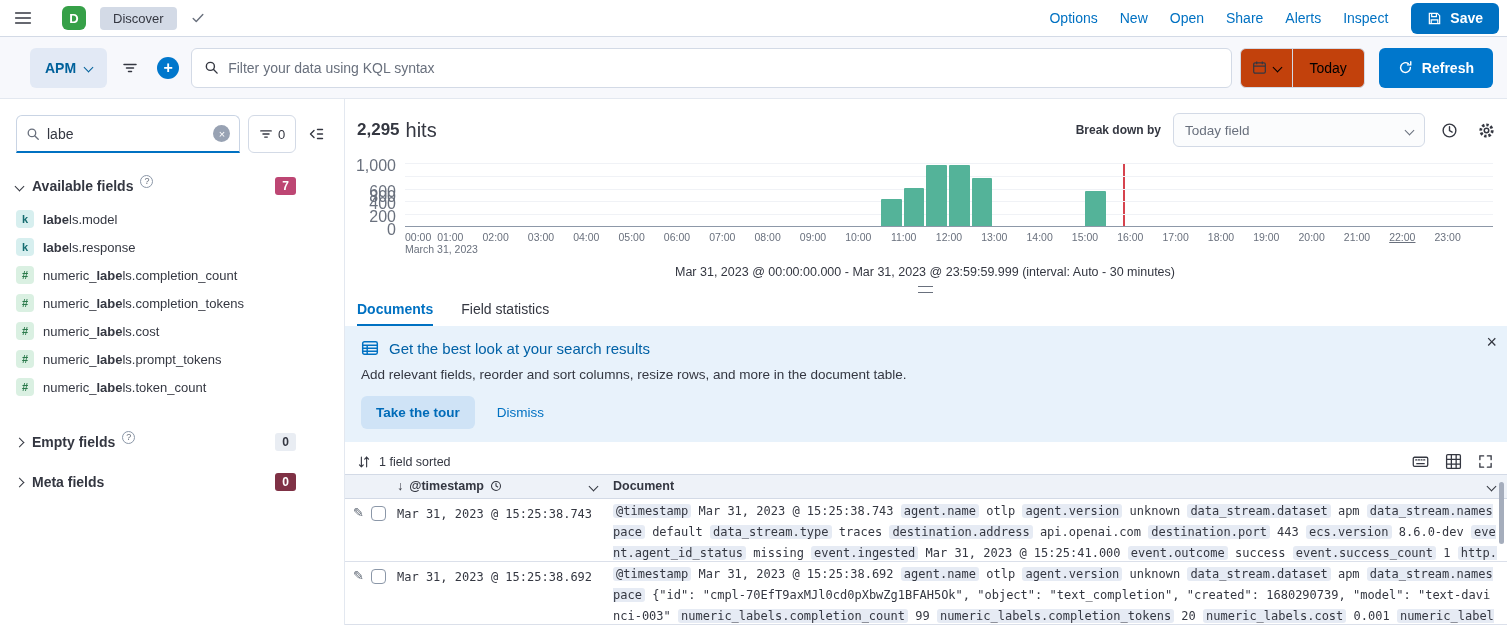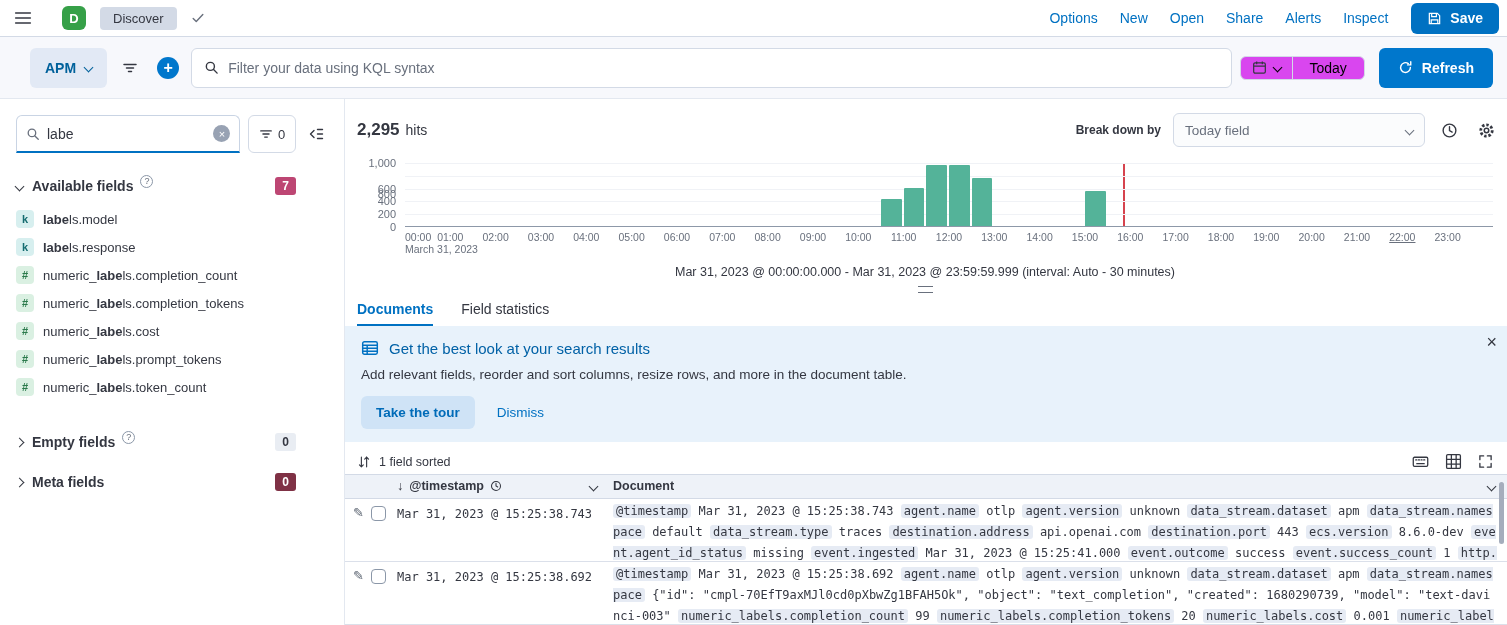--- a/index.html
+++ b/index.html
@@ -20,21 +20,21 @@
 .save-btn{background:#0071c2;color:#fff;border:none;border-radius:6px;height:31px;padding:0 16px;font-size:14px;font-weight:600;display:flex;align-items:center;gap:8px;cursor:pointer;margin-left:12px}
 
 
 .query-bar{height:62px;background:#f7f8fc;border-bottom:1px solid #e3e8f0;display:flex;align-items:center;gap:8px;padding:0 14px 0 30px}
 .apm-btn{height:40px;border-radius:6px;background:#e2e9f5;color:#00619b;font-weight:700;font-size:14px;border:none;display:flex;align-items:center;gap:9px;padding:0 15px;cursor:pointer}
 .qb-icon-btn{width:30px;height:40px;background:none;border:none;display:flex;align-items:center;justify-content:center;cursor:pointer}
 .plus-circle{width:22px;height:22px;border-radius:50%;background:#0077cc;color:#fff;font-size:16px;font-weight:600;line-height:21px;text-align:center}
 .kql-box{flex:1;height:40px;background:#fff;border:1px solid #d3dae6;border-radius:6px;display:flex;align-items:center;padding:0 12px;gap:9px}
 .kql-box input{border:none;outline:none;flex:1;font-size:14px;color:#0f172a;background:transparent}
 .kql-box input::placeholder{color:#69707d}
-.date-group{display:flex;height:24px;border:1px solid #d3dae6;border-radius:6px;background:#d946ef;overflow:hidden;flex:none}
+.date-group{display:flex;height:40px;border:1px solid #d3dae6;border-radius:6px;background:#c2410c;overflow:hidden;flex:none}
 .date-cal{display:flex;align-items:center;gap:7px;padding:0 11px;border-right:1px solid #d3dae6;cursor:pointer;background:none;border-top:none;border-left:none;border-bottom:none}
 .date-today{display:flex;align-items:center;padding:0 17px;font-size:14px;cursor:pointer;background:none;border:none}
 .refresh-btn{height:40px;background:#0077cc;color:#fff;border:none;border-radius:6px;font-size:14px;font-weight:600;display:flex;gap:9px;align-items:center;padding:0 19px;margin-left:6px;cursor:pointer;flex:none}
 
 
 .content{display:flex;height:526px}
 
 
 .sidebar{width:345px;flex:none;border-right:1px solid #e3e8f0;padding:16px;background:#fff}
 .sb-search-row{display:flex;align-items:center;gap:8px}
@@ -54,31 +54,31 @@
 .field-item{display:flex;align-items:center;gap:9px;padding:5px 0;font-size:13px;cursor:pointer}
 .ftoken{width:18px;height:18px;border-radius:4px;font-size:11px;font-weight:700;display:flex;align-items:center;justify-content:center;flex:none}
 .t-key{background:#d7efef;color:#156c70}
 .t-num{background:#daf0e2;color:#2a7a4b}
 .fname b{font-weight:700}
 
 
 .main{flex:1;display:flex;flex-direction:column;overflow:hidden;position:relative}
 .hits-row{display:flex;align-items:center;margin:14px 8px 0 12px}
 .hits-count{font-size:17px;font-weight:700}
-.hits-label{font-size:14px;margin-left:6px}
+.hits-label{font-size:20px;margin-left:6px}
 .breakdown{margin-left:auto;display:flex;align-items:center;gap:12px}
 .breakdown-label{font-size:12px;font-weight:700}
 .breakdown-select{width:252px;height:34px;background:#fbfcfd;border:1px solid #d3dae6;border-radius:6px;display:flex;align-items:center;padding:0 11px;color:#69707d;font-size:13.5px;cursor:pointer;gap:8px}
 .breakdown-select .chev{margin-left:auto;color:#69707d}
 .hr-icon-btn{background:none;border:none;cursor:pointer;padding:4px}
 
 .chart-wrap{margin:16px 14px 0 12px}
 .chart-inner{display:flex}
 .y-axis{width:48px;position:relative;flex:none}
-.ytick{position:absolute;right:9px;font-size:11px;color:#69707d;white-space:nowrap}
+.ytick{position:absolute;right:9px;font-size:16px;color:#69707d;white-space:nowrap}
 .plot{flex:1;height:64px;position:relative;border-bottom:1px solid #8d98a8}
 .bar{position:absolute;bottom:0;width:calc(100%/48 - 2px);border-radius:1px 1px 0 0}
 .gridline{position:absolute;left:0;right:0;height:1px;background:#f0f2f6}
 .marker{position:absolute;top:0;bottom:0;width:2px}
 .x-axis{margin-left:48px;position:relative;height:32px;font-size:10.5px;color:#69707d}
 .xtick{position:absolute;top:4px;transform:translateX(-50%);white-space:nowrap}
 .xtick.first{transform:none}
 .xdate{position:absolute;top:16px;left:0;white-space:nowrap}
 .chart-caption{text-align:center;font-size:12.5px;margin-top:6px;color:#343741}
 .resize-handle{width:15px;height:7px;border-top:1.6px solid #69707d;border-bottom:1.6px solid #69707d;margin:7px auto 0;cursor:row-resize}

